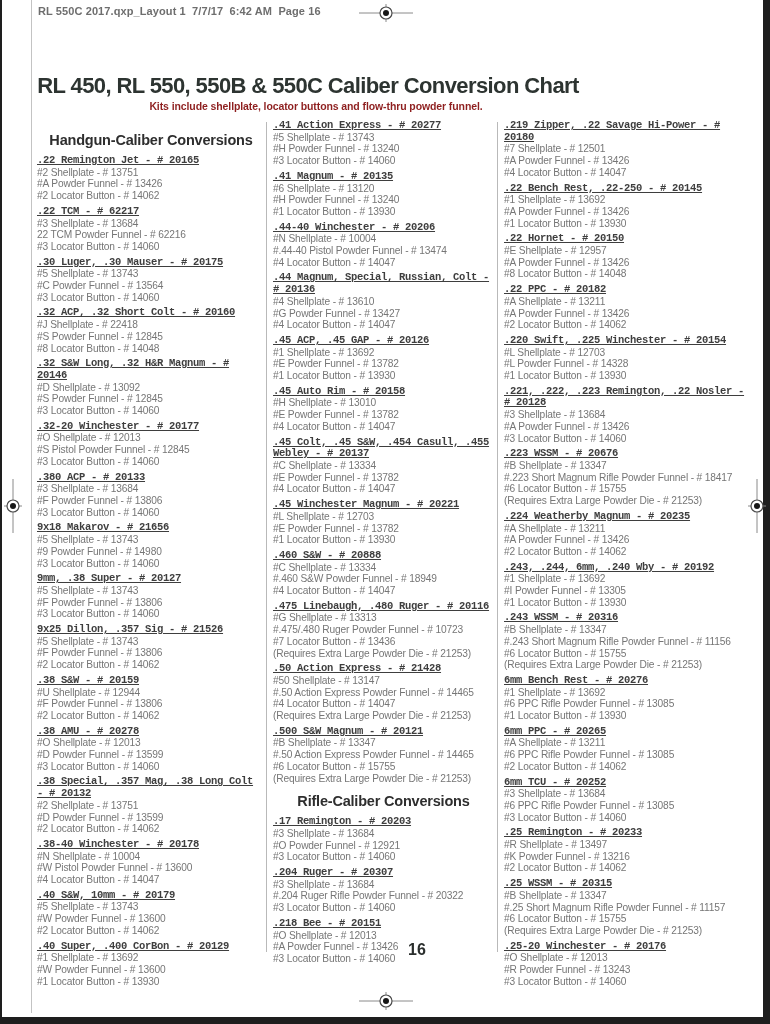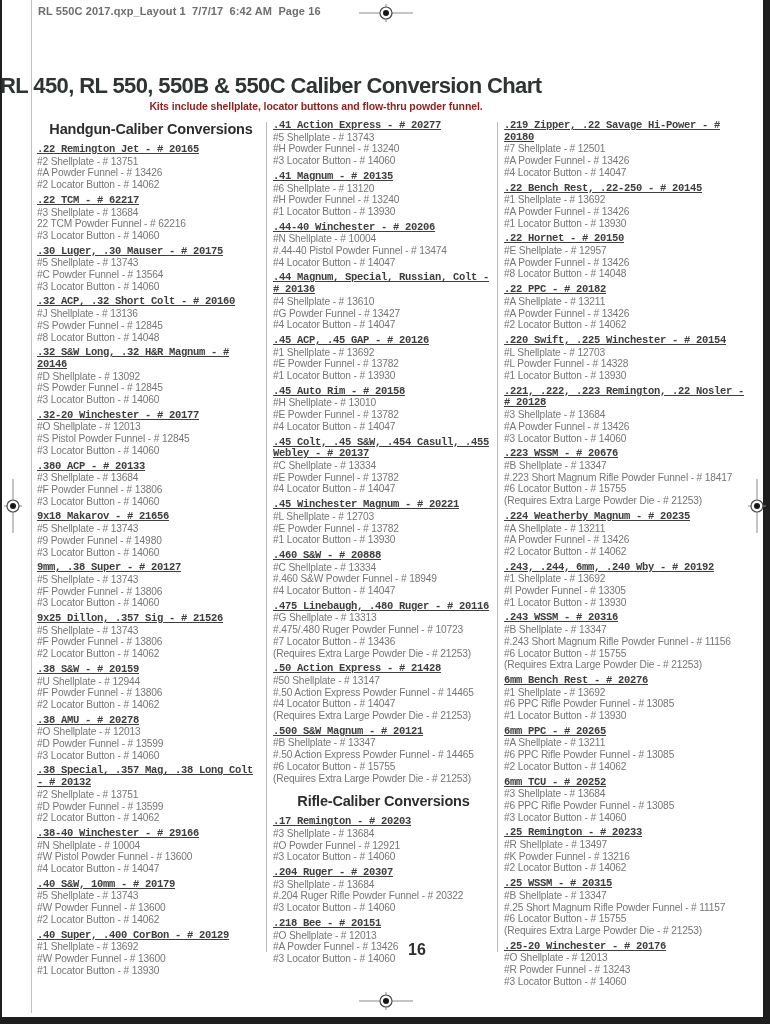--- a/index.html
+++ b/index.html
@@ -10,34 +10,34 @@
   
   .edge{position:absolute;background:#1e1e1e;}
   .edge-left{left:0;top:0;width:2px;height:1024px;}
   .edge-right{right:0;top:0;width:7px;height:1024px;}
   .edge-bottom{left:0;bottom:0;width:770px;height:7px;}
   
   .trim-line{position:absolute;left:31px;top:0;width:1px;height:1013px;background:#c3c3c3;}
   
   .slug{position:absolute;left:38px;top:5px;font-size:11px;color:#6e6e6e;white-space:pre;letter-spacing:0.1px;font-weight:bold;}
   
-  .doc-title{position:absolute;left:0;top:73px;width:616px;text-align:left;
+  .doc-title{position:absolute;left:0;top:73px;width:616px;text-align:center;
     font-size:22px;font-weight:bold;letter-spacing:-0.6px;color:#2d3431;}
   .doc-subtitle{position:absolute;left:0;top:100px;width:632px;text-align:center;
     font-size:10.5px;font-weight:bold;color:#8e1f1f;letter-spacing:-0.1px;}
   
   .col{position:absolute;top:120px;}
   .col-1{left:37px;width:228px;}
   .col-2{left:273px;width:221px;}
   .col-3{left:504px;width:248px;}
   .vdiv{position:absolute;top:122px;height:830px;width:1px;background:#b9b9b9;}
   .vdiv-1{left:266px;}
   .vdiv-2{left:497px;}
   .section-heading{font-size:14.5px;font-weight:bold;color:#2e2e2e;text-align:center;
-    margin:1px 0 7px 0;letter-spacing:-0.2px;}
+    margin:12px 0 7px 0;letter-spacing:-0.2px;}
   .section-heading.mid{margin-top:9px;}
   .group{margin-bottom:4px;}
   .group-title{font-size:10.5px;font-weight:bold;color:#3e3e3e;line-height:11.7px;
     letter-spacing:-0.3px;text-decoration:underline;text-underline-offset:1px;font-family:Liberation Mono, monospace;}
   .group-line{font-size:10.2px;color:#767676;line-height:11.7px;letter-spacing:-0.15px;}
   
   .page-number{position:absolute;left:0;top:941px;width:770px;text-align:center;
     font-size:16px;font-weight:bold;color:#2a2e2d;padding-left:32px;}
   
   .regmark{position:absolute;}
@@ -106,21 +106,21 @@
       <div class="group-line">#3 Locator Button - # 14060</div>
     </div>
     <div class="group">
       <div class="group-title">.30 Luger, .30 Mauser - # 20175</div>
       <div class="group-line">#5 Shellplate - # 13743</div>
       <div class="group-line">#C Powder Funnel - # 13564</div>
       <div class="group-line">#3 Locator Button - # 14060</div>
     </div>
     <div class="group">
       <div class="group-title">.32 ACP, .32 Short Colt - # 20160</div>
-      <div class="group-line">#J Shellplate - # 13136</div>
+      <div class="group-line">#J Shellplate - # 22418</div>
       <div class="group-line">#S Powder Funnel - # 12845</div>
       <div class="group-line">#8 Locator Button - # 14048</div>
     </div>
     <div class="group">
       <div class="group-title">.32 S&amp;W Long, .32 H&amp;R Magnum - # 20146</div>
       <div class="group-line">#D Shellplate - # 13092</div>
       <div class="group-line">#S Powder Funnel - # 12845</div>
       <div class="group-line">#3 Locator Button - # 14060</div>
     </div>
     <div class="group">
@@ -165,21 +165,21 @@
       <div class="group-line">#D Powder Funnel - # 13599</div>
       <div class="group-line">#3 Locator Button - # 14060</div>
     </div>
     <div class="group">
       <div class="group-title">.38 Special, .357 Mag, .38 Long Colt - # 20132</div>
       <div class="group-line">#2 Shellplate - # 13751</div>
       <div class="group-line">#D Powder Funnel - # 13599</div>
       <div class="group-line">#2 Locator Button - # 14062</div>
     </div>
     <div class="group">
-      <div class="group-title">.38-40 Winchester - # 29166</div>
+      <div class="group-title">.38-40 Winchester - # 20178</div>
       <div class="group-line">#N Shellplate - # 10004</div>
       <div class="group-line">#W Pistol Powder Funnel - # 13600</div>
       <div class="group-line">#4 Locator Button - # 14047</div>
     </div>
     <div class="group">
       <div class="group-title">.40 S&amp;W, 10mm - # 20179</div>
       <div class="group-line">#5 Shellplate - # 13743</div>
       <div class="group-line">#W Powder Funnel - # 13600</div>
       <div class="group-line">#2 Locator Button - # 14062</div>
     </div>

